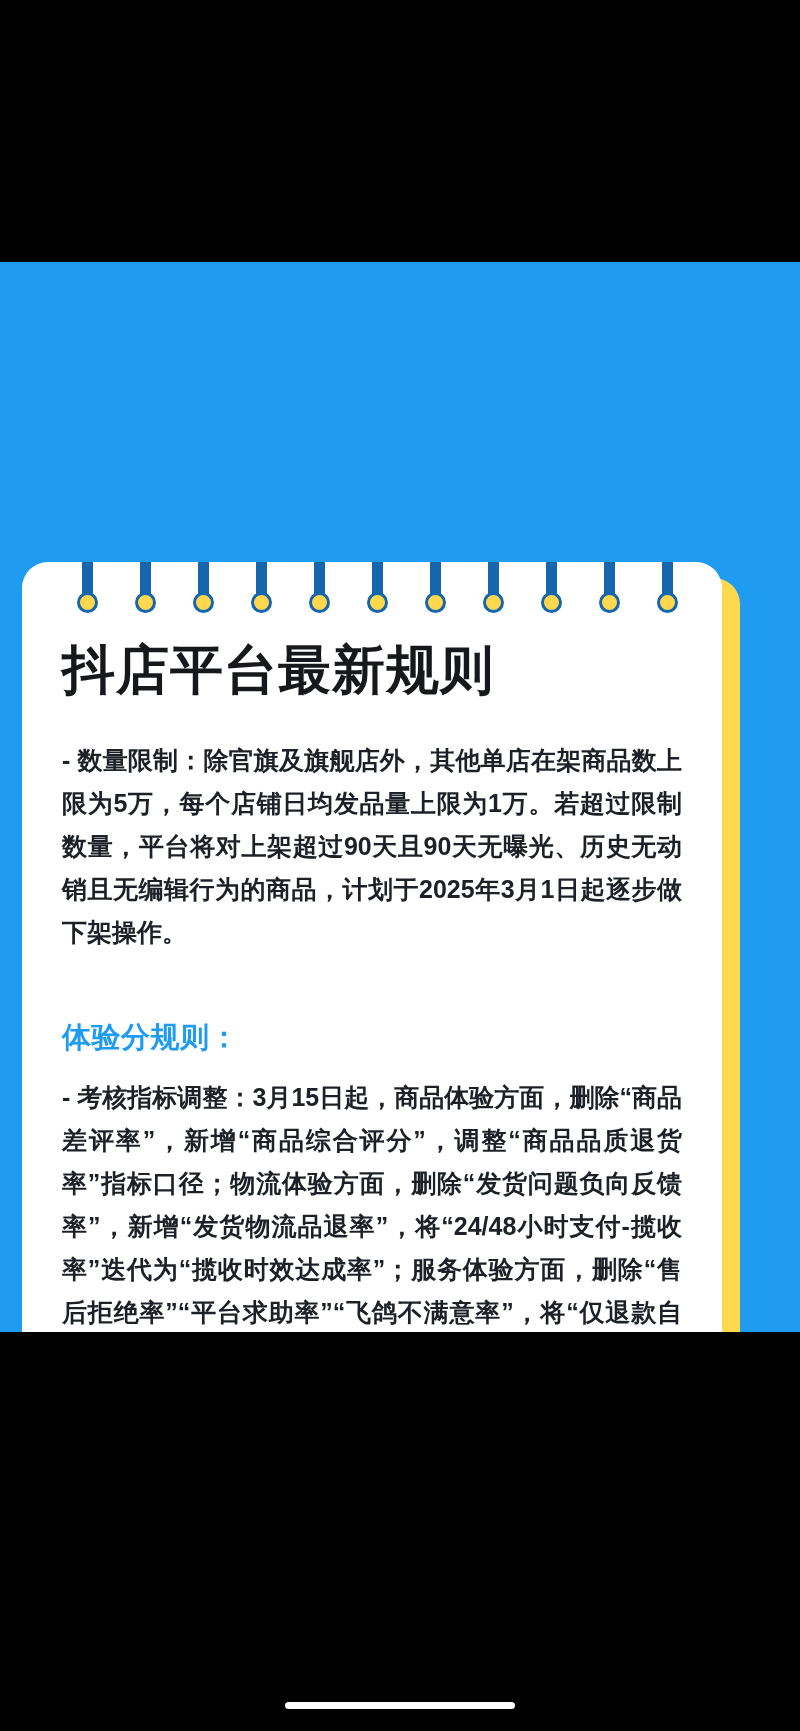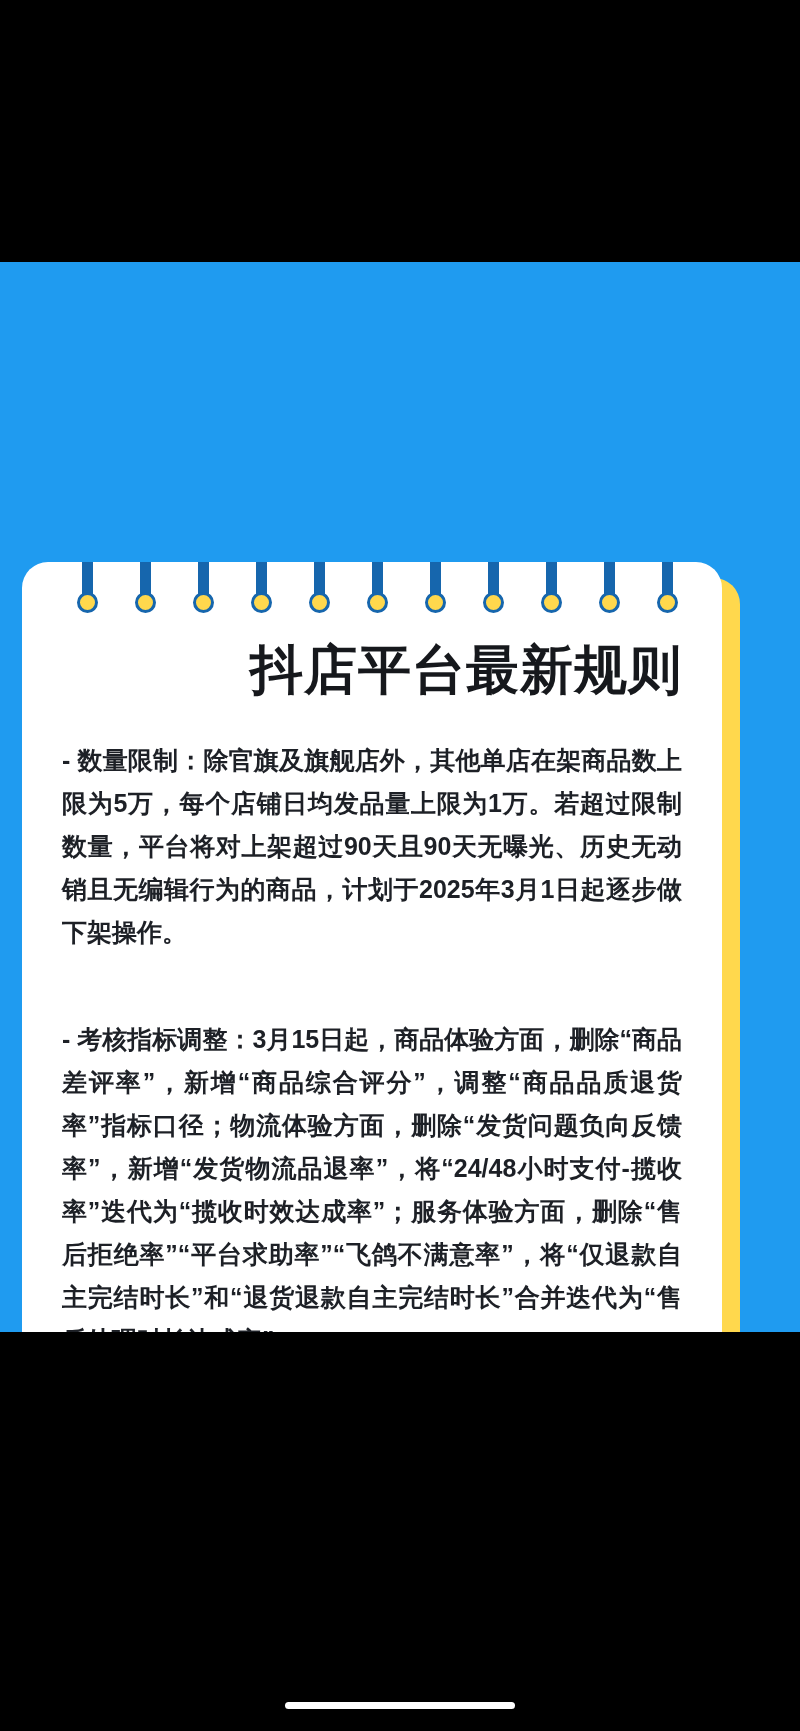--- a/index.html
+++ b/index.html
@@ -92,21 +92,20 @@
     box-sizing: border-box;
   }
   .title {
     font-family: "Liberation Sans", sans-serif;
     font-size: 53px;
     font-weight: bold;
     color: #16181c;
     letter-spacing: 1px;
     margin: 0 0 38px 0;
     line-height: 1.15;
-    text-align: right;
   }
   .section-heading {
     font-size: 29px;
     font-weight: bold;
     color: #1f9bf0;
     margin: 0 0 18px 0;
     letter-spacing: 0.5px;
   }
   .body-text {
     font-size: 25px;
@@ -190,20 +189,21 @@
           </div>
       </div>
 
       <div class="content">
         <h1 class="title">抖店平台最新规则</h1>
 
         <p class="body-text">- 数量限制：除官旗及旗舰店外，其他单店在架商品数上限为5万，每个店铺日均发品量上限为1万。若超过限制数量，平台将对上架超过90天且90天无曝光、历史无动销且无编辑行为的商品，计划于2025年3月1日起逐步做下架操作。</p>
 
         <div class="gap"></div>
 
+        <h2 class="section-heading">体验分规则：</h2>
         <p class="body-text">- 考核指标调整：3月15日起，商品体验方面，删除“商品差评率”，新增“商品综合评分”，调整“商品品质退货率”指标口径；物流体验方面，删除“发货问题负向反馈率”，新增“发货物流品退率”，将“24/48小时支付-揽收率”迭代为“揽收时效达成率”；服务体验方面，删除“售后拒绝率”“平台求助率”“飞鸽不满意率”，将“仅退款自主完结时长”和“退货退款自主完结时长”合并迭代为“售后处理时长达成率”。</p>
       </div>
 
     </div>
   </div>
 
   <div class="home-indicator"></div>
 
 </div>
 

